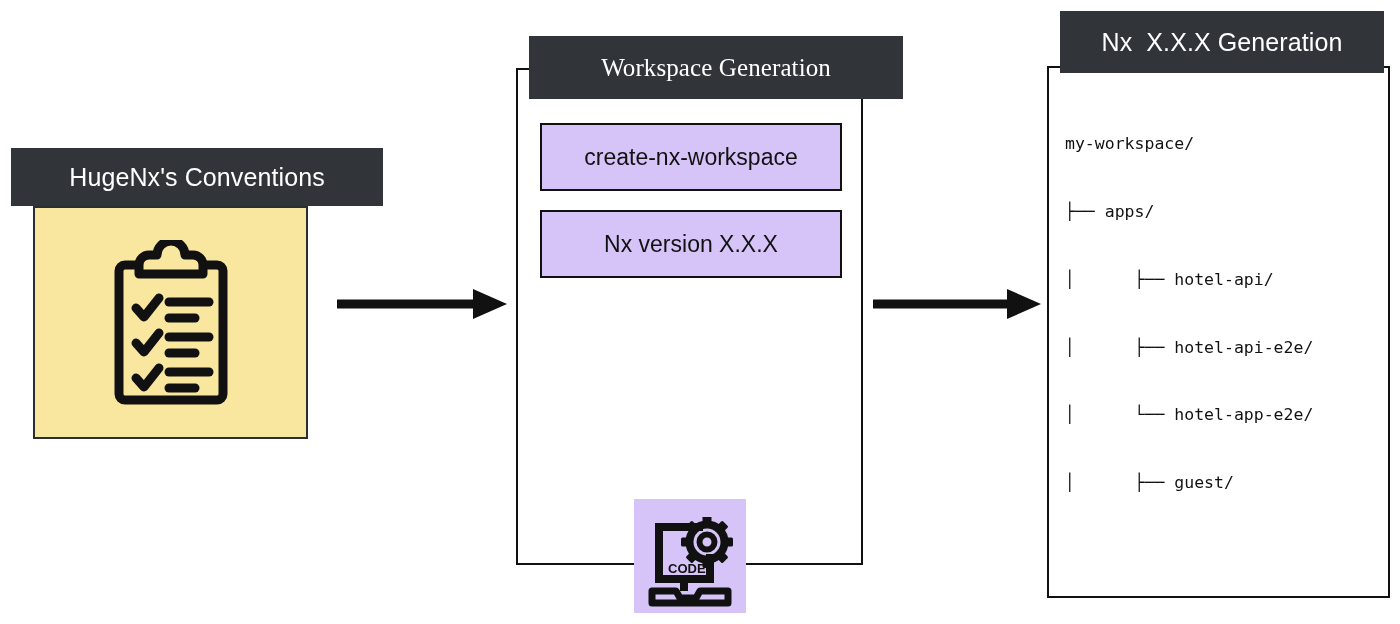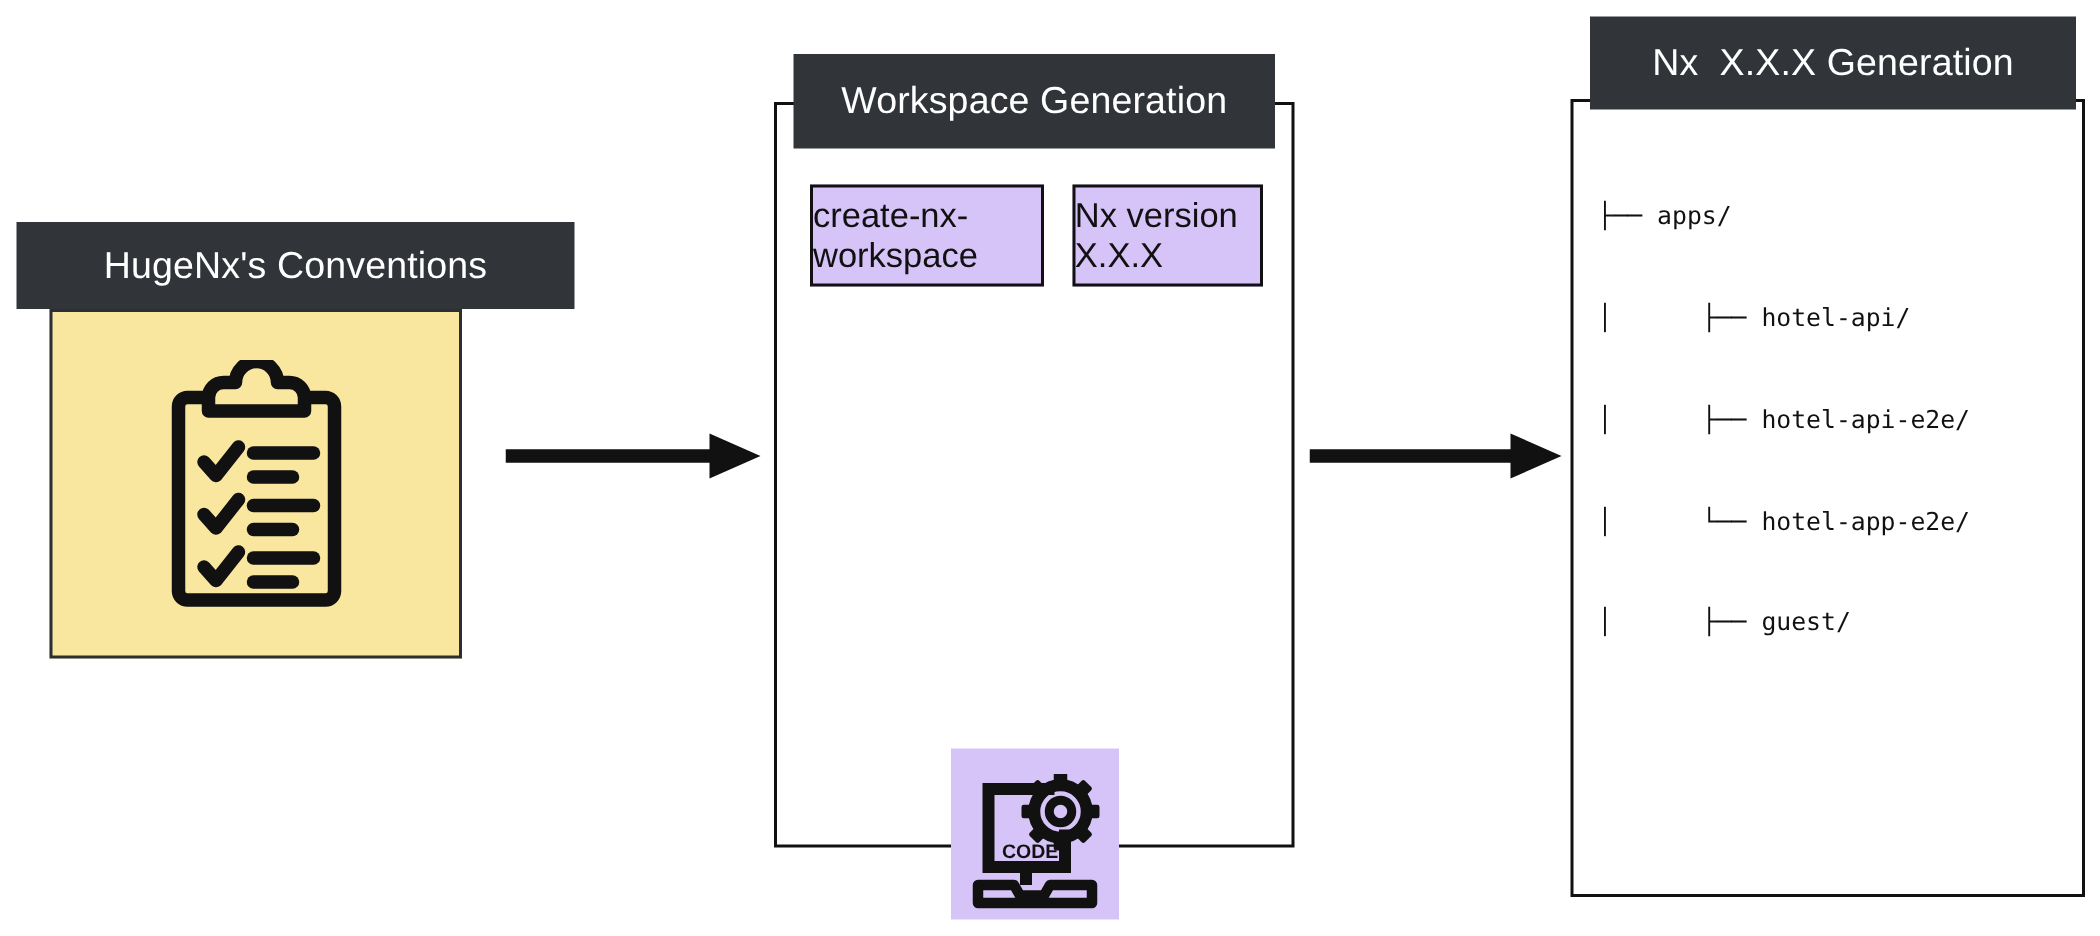--- a/index.html
+++ b/index.html
@@ -58,30 +58,31 @@
     top: 68px;
     width: 347px;
     height: 497px;
     border: 2px solid #111111;
     box-sizing: border-box;
     background: #ffffff;
   }
   #workspace-header {
     left: 529px;
     top: 36px;
-    width: 321px;
+    width: 374px;
     height: 63px;
+    font-family: Liberation Serif, serif;
   }
   #workspace-list {
     position: absolute;
     left: 540px;
     top: 123px;
     width: 302px;
     display: flex;
-    flex-direction: row;
+    flex-direction: column;
     gap: 19px;
     z-index: 6;
   }
   .step-box {
     height: 68px;
     background: #d6c4f9;
     border: 2px solid #111111;
     box-sizing: border-box;
     display: flex;
     align-items: center;
@@ -219,20 +220,21 @@
     <line x1="0" y1="17" x2="140" y2="17" stroke="#111111" stroke-width="9"></line>
     <polygon points="134,2 168,17 134,32" fill="#111111"></polygon>
   </svg>
 </span>
 
 <div id="repo-container"></div>
 
 <div class="dark-header" id="repo-header">Nx  X.X.X Generation</div>
 
 <div id="repo-tree">
+  <div class="tree-line">my-workspace/</div>
   <div class="tree-line">├── apps/</div>
   <div class="tree-line">│      ├── hotel-api/</div>
   <div class="tree-line">│      ├── hotel-api-e2e/</div>
   <div class="tree-line">│      └── hotel-app-e2e/</div>
   <div class="tree-line">│      ├── guest/</div>
   
   
   
   
   

